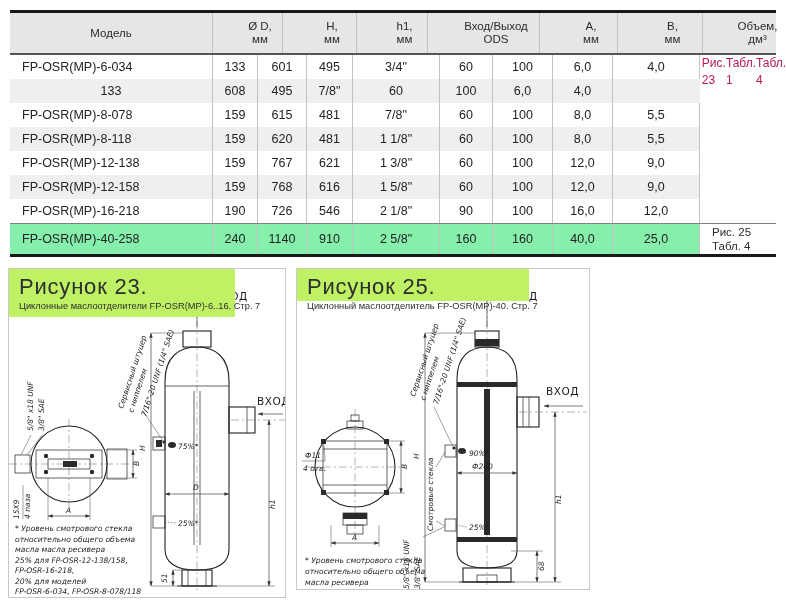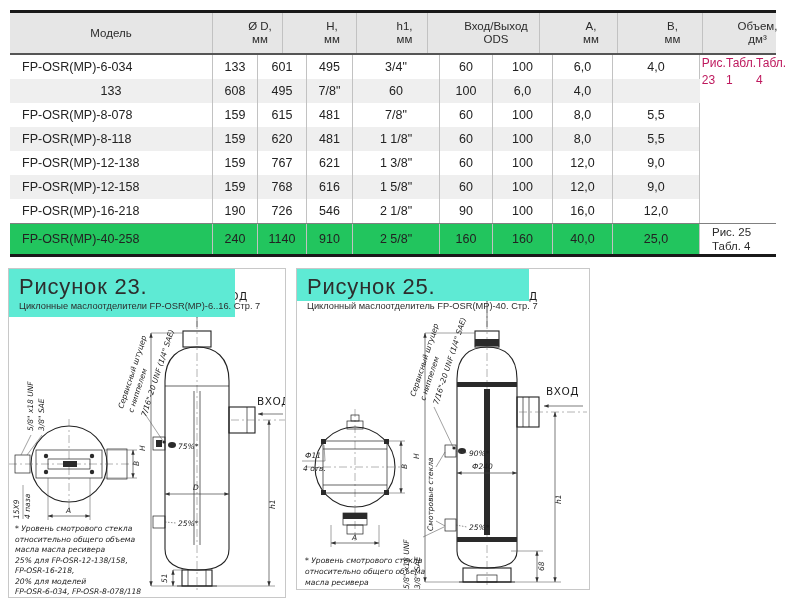--- a/index.html
+++ b/index.html
@@ -13,28 +13,28 @@
   .hcell{display:flex;flex-direction:column;justify-content:center;align-items:center;font-size:11.5px;line-height:13px;color:#2b2b2b;border-right:1px solid #c2c2c2;text-align:center;}
   .hcell:last-child{border-right:none;}
   .band{display:flex;}
   .rows{width:690px;}
   .trow{height:24px;}
   .trow:nth-child(even){background:#efefef;}
   .cell{font-size:12.5px;color:#222;display:flex;align-items:center;justify-content:center;border-right:1px solid #c2c2c2;}
   .cell.model{justify-content:flex-start;padding-left:12px;}
   .notecell{width:76px;display:flex;flex-direction:row;justify-content:center;align-items:flex-start;padding-left:12px;box-sizing:border-box;font-size:12px;color:#be185d;line-height:17px;background:#fff;}
   .sep{border-top:1.5px solid #808080;height:0;}
-  .lastrow{height:30px;background:#22c55e;}
+  .lastrow{height:30px;background:#86efac;}
   .lastnote{width:76px;display:flex;flex-direction:column;justify-content:center;align-items:flex-start;padding-left:12px;box-sizing:border-box;font-size:11.5px;line-height:14px;color:#2b2b2b;background:#fff;}
 
   
   .figbox{position:absolute;border:1px solid #c8c8c8;background:#fff;box-sizing:border-box;}
   .fig23{left:8px;top:268px;width:278px;height:330px;}
   .fig25{left:296px;top:268px;width:294px;height:322px;}
-  .banner{position:absolute;left:0;top:0;background:#5eead4;box-sizing:border-box;padding:6px 10px 6px 10px;}
+  .banner{position:absolute;left:0;top:0;background:#bef264;box-sizing:border-box;padding:6px 10px 6px 10px;}
   .fig23 .banner{width:226px;height:48px;}
   .fig25 .banner{width:232px;height:32px;}
   .figtitle{font-size:22px;letter-spacing:.8px;color:#2d2d2d;line-height:24px;}
   .figsub{font-size:9.3px;color:#2d2d2d;margin-top:2px;white-space:nowrap;}
   .figsvg{position:absolute;left:0;top:0;}
 
   
   .ln{fill:none;stroke:#222;stroke-width:1.1;}
   .tn{fill:none;stroke:#222;stroke-width:.7;}
   .dim{stroke:#444;stroke-width:.7;fill:none;}

